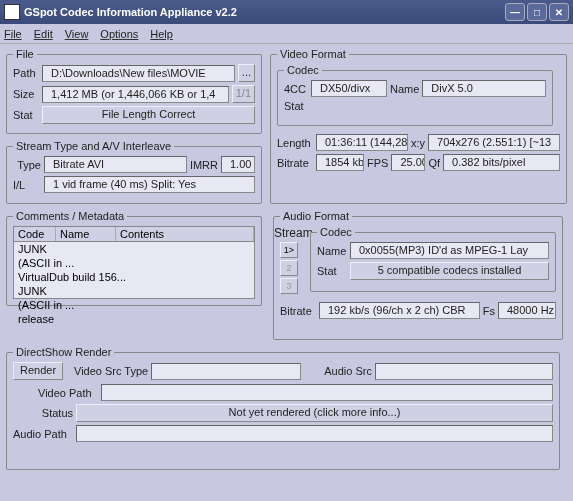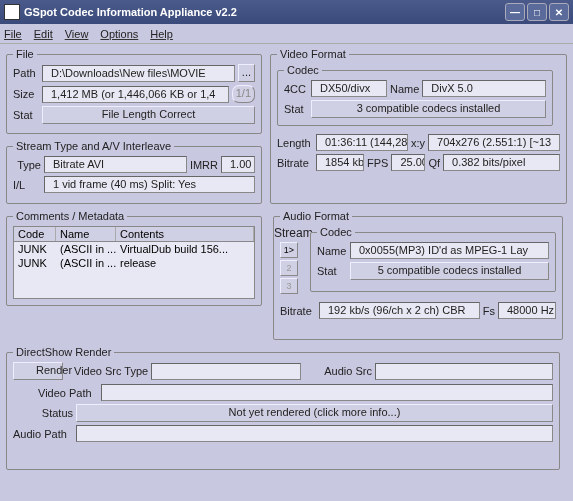--- a/index.html
+++ b/index.html
@@ -9,28 +9,28 @@
 .titlebar .title { flex: 1; font-weight: bold; }
 .titlebar .winbtn { width: 20px; height: 18px; background: #5a6a9a; border: 1px solid #aab; margin-left: 2px; border-radius: 3px; display: flex; align-items: center; justify-content: center; color: #fff; font-weight: bold; font-size: 10px; cursor: pointer; }
 .menubar { background: #c8c8e0; height: 20px; display: flex; align-items: center; padding: 0 4px; border-bottom: 1px solid #aaa; }
 .menubar span { margin-right: 12px; text-decoration: underline; text-decoration-color: #333; color: #222; cursor: pointer; }
 .content { padding: 4px 8px; background: #c8c8e0; position: relative; height: 457px; }
 fieldset { border: 1px solid #888; border-radius: 2px; padding: 4px 6px 6px 6px; margin: 0; position: absolute; background: #c8c8e0; }
 legend { padding: 0 3px; color: #222; }
 .row { display: flex; align-items: center; margin-bottom: 3px; gap: 3px; }
 .lbl { color: #222; white-space: nowrap; }
 .fld { background: #e8e8f4; border: 1px solid #888; border-top-color: #666; border-left-color: #666; height: 17px; padding: 1px 8px; color: #222; overflow: hidden; white-space: nowrap; flex: 1; }
-.btn { background: #d0d0e4; border: 1px solid #888; border-top-color: #eef; border-left-color: #eef; height: 18px; padding: 1px 22px; color: #222; cursor: pointer; text-align: center; white-space: nowrap; }
+.btn { background: #d0d0e4; border: 1px solid #888; border-top-color: #eef; border-left-color: #eef; height: 18px; padding: 1px 6px; color: #222; cursor: pointer; text-align: center; white-space: nowrap; }
 .btn.small { padding: 1px 3px; }
-.btn.dim { color: #888; border-radius: 7px; }
+.btn.dim { color: #888; }
 .table { border: 1px solid #888; background: #e8e8f4; width: 100%; }
 .table .hdr { display: flex; background: #d0d0e4; border-bottom: 1px solid #888; }
 .table .hdr div { border-right: 1px solid #aaa; padding: 1px 4px; }
 .table .body { height: 56px; }
-.table .trow { display: flex; }
+.table .trow { display: flex; flex-direction: column; }
 .table .trow div { padding: 1px 4px; overflow: hidden; white-space: nowrap; }
 .col1 { width: 42px; } .col2 { width: 60px; } .col3 { flex: 1; }
 .sqbtn { width: 18px; height: 16px; background: #d0d0e4; border: 1px solid #888; border-top-color: #eef; border-left-color: #eef; display: flex; align-items: center; justify-content: center; font-size: 9px; margin-bottom: 2px; cursor: pointer; }
 .sqbtn.inactive { color: #999; cursor: default; }
 </style>
 </head>
 <body>
 
 <div class="titlebar">
   <div class="icon"></div>
@@ -110,21 +110,20 @@
     <fieldset style="position:relative; left:0; top:0; width:276px; height:62px;">
       <legend>Codec</legend>
       <div class="row">
         <span class="lbl" style="width:24px;">4CC</span>
         <div class="fld" style="flex:0 0 76px;">DX50/divx</div>
         <span class="lbl">Name</span>
         <div class="fld">DivX 5.0</div>
       </div>
       <div class="row">
         <span class="lbl" style="width:24px;">Stat</span>
-        <div class="btn" style="flex:1;">3 compatible codecs installed</div>
       </div>
     </fieldset>
     <div class="row" style="margin-top:8px;">
       <span class="lbl" style="width:36px;">Length</span>
       <div class="fld" style="flex:0 0 92px;">01:36:11 (144,28</div>
       <span class="lbl">x:y</span>
       <div class="fld">704x276 (2.551:1) [~13</div>
     </div>
     <div class="row">
       <span class="lbl" style="width:36px;">Bitrate</span>

